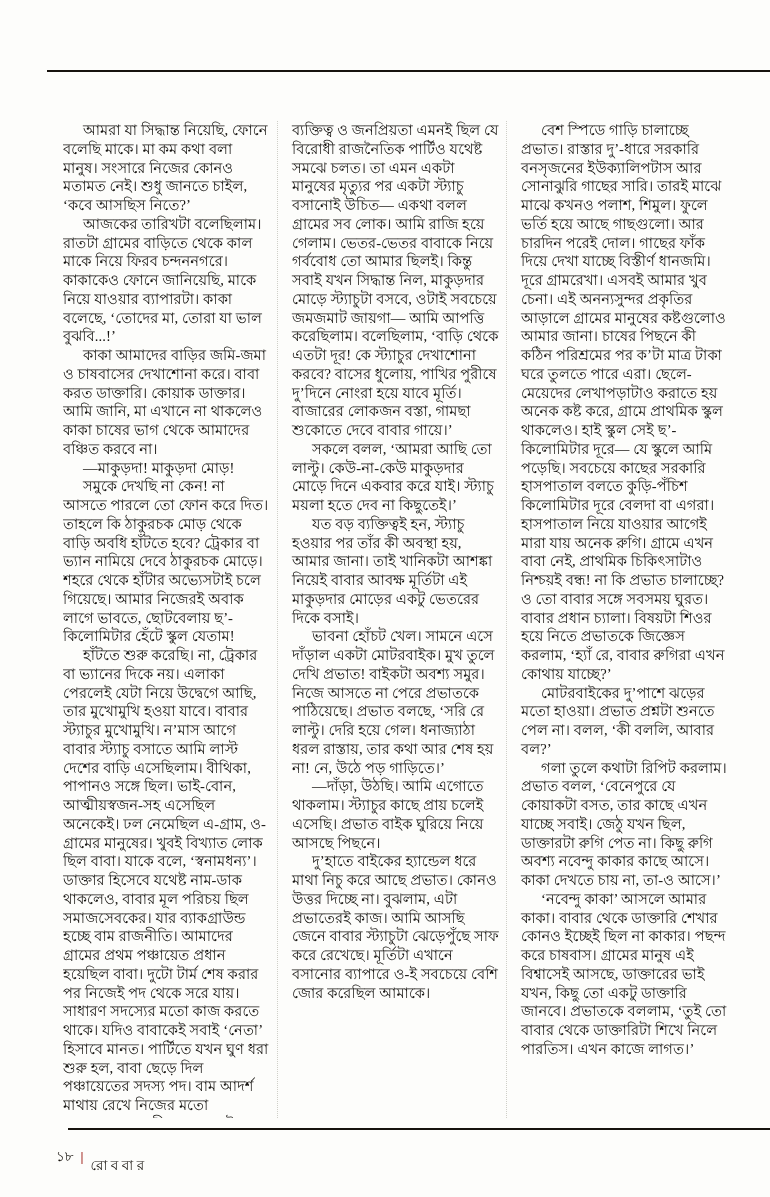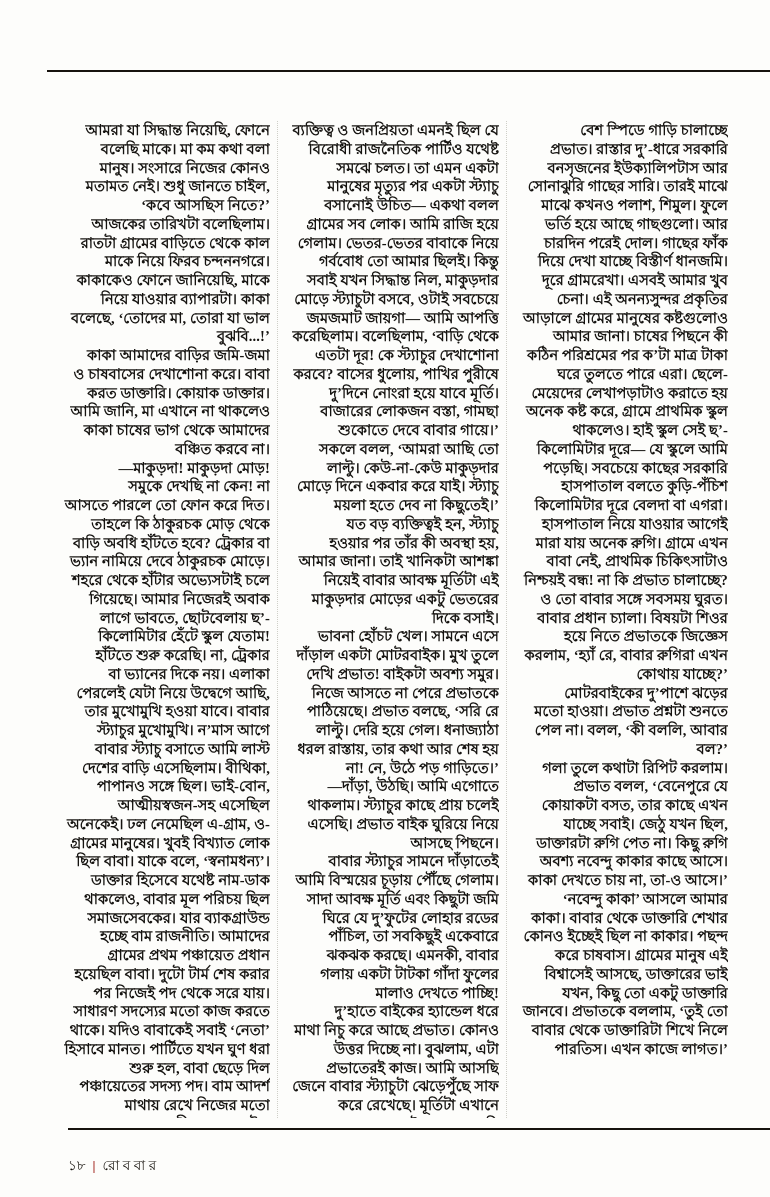--- a/index.html
+++ b/index.html
@@ -26,44 +26,43 @@
     display: flex;
     gap: 0;
     overflow: hidden;
   }
   .column {
     width: 207px;
     height: 100%;
     overflow: hidden;
     font-size: 14.6px;
     line-height: 18.75px;
-    text-align: right;
+    text-align: left;
     letter-spacing: 0.1px;
-    font-weight: bold;
   }
   .column + .column {
     border-left: 1px dotted #cfcfc8;
     padding-left: 14px;
     margin-left: 7px;
   }
   .para { margin: 0; }
   .para.indent { text-indent: 20px; }
   .bottom-rule {
     position: absolute;
     left: 68px; right: 0; top: 1128px;
     height: 2px;
     background: #17130e;
   }
   .footer {
     position: absolute;
-    left: 68px; top: 1138px;
+    left: 56px; top: 1138px;
     font-size: 13.5px;
     line-height: 20px;
     display: flex;
-    align-items: flex-end;
+    align-items: center;
     gap: 7px;
     color: #17130e;
   }
   .footer .sep { color: #9e1b13; font-weight: bold; }
   .footer .mag { letter-spacing: 3.5px; margin-top: 18px; }
 </style>
 </head>
 <body>
 
 <div class="page">
@@ -77,21 +76,20 @@
         <p class="para indent">—মাকুড়দা! মাকুড়দা মোড়!</p>
         <p class="para indent">সমুকে দেখছি না কেন! না আসতে পারলে তো ফোন করে দিত। তাহলে কি ঠাকুরচক মোড় থেকে বাড়ি অবধি হাঁটতে হবে? ট্রেকার বা ভ্যান নামিয়ে দেবে ঠাকুরচক মোড়ে। শহরে থেকে হাঁটার অভ্যেসটাই চলে গিয়েছে। আমার নিজেরই অবাক লাগে ভাবতে, ছোটবেলায় ছ’-কিলোমিটার হেঁটে স্কুল যেতাম!</p>
         <p class="para indent">হাঁটতে শুরু করেছি। না, ট্রেকার বা ভ্যানের দিকে নয়। এলাকা পেরলেই যেটা নিয়ে উদ্বেগে আছি, তার মুখোমুখি হওয়া যাবে। বাবার স্ট্যাচুর মুখোমুখি। ন’মাস আগে বাবার স্ট্যাচু বসাতে আমি লাস্ট দেশের বাড়ি এসেছিলাম। বীথিকা, পাপানও সঙ্গে ছিল। ভাই-বোন, আত্মীয়স্বজন-সহ এসেছিল অনেকেই। ঢল নেমেছিল এ-গ্রাম, ও-গ্রামের মানুষের। খুবই বিখ্যাত লোক ছিল বাবা। যাকে বলে, ‘স্বনামধন্য’। ডাক্তার হিসেবে যথেষ্ট নাম-ডাক থাকলেও, বাবার মূল পরিচয় ছিল সমাজসেবকের। যার ব্যাকগ্রাউন্ড হচ্ছে বাম রাজনীতি। আমাদের গ্রামের প্রথম পঞ্চায়েত প্রধান হয়েছিল বাবা। দুটো টার্ম শেষ করার পর নিজেই পদ থেকে সরে যায়। সাধারণ সদস্যের মতো কাজ করতে থাকে। যদিও বাবাকেই সবাই ‘নেতা’ হিসাবে মানত। পার্টিতে যখন ঘুণ ধরা শুরু হল, বাবা ছেড়ে দিল পঞ্চায়েতের সদস্য পদ। বাম আদর্শ মাথায় রেখে নিজের মতো সমাজসেবায় ব্রতী হল। মানুষটার</p>
       </div>
     <div class="column">
         <p class="para">ব্যক্তিত্ব ও জনপ্রিয়তা এমনই ছিল যে বিরোধী রাজনৈতিক পার্টিও যথেষ্ট সমঝে চলত। তা এমন একটা মানুষের মৃত্যুর পর একটা স্ট্যাচু বসানোই উচিত— একথা বলল গ্রামের সব লোক। আমি রাজি হয়ে গেলাম। ভেতর-ভেতর বাবাকে নিয়ে গর্ববোধ তো আমার ছিলই। কিন্তু সবাই যখন সিদ্ধান্ত নিল, মাকুড়দার মোড়ে স্ট্যাচুটা বসবে, ওটাই সবচেয়ে জমজমাট জায়গা— আমি আপত্তি করেছিলাম। বলেছিলাম, ‘বাড়ি থেকে এতটা দূর! কে স্ট্যাচুর দেখাশোনা করবে? বাসের ধুলোয়, পাখির পুরীষে দু’দিনে নোংরা হয়ে যাবে মূর্তি। বাজারের লোকজন বস্তা, গামছা শুকোতে দেবে বাবার গায়ে।’</p>
         <p class="para indent">সকলে বলল, ‘আমরা আছি তো লাল্টু। কেউ-না-কেউ মাকুড়দার মোড়ে দিনে একবার করে যাই। স্ট্যাচু ময়লা হতে দেব না কিছুতেই।’</p>
         <p class="para indent">যত বড় ব্যক্তিত্বই হন, স্ট্যাচু হওয়ার পর তাঁর কী অবস্থা হয়, আমার জানা। তাই খানিকটা আশঙ্কা নিয়েই বাবার আবক্ষ মূর্তিটা এই মাকুড়দার মোড়ের একটু ভেতরের দিকে বসাই।</p>
         <p class="para indent">ভাবনা হোঁচট খেল। সামনে এসে দাঁড়াল একটা মোটরবাইক। মুখ তুলে দেখি প্রভাত! বাইকটা অবশ্য সমুর। নিজে আসতে না পেরে প্রভাতকে পাঠিয়েছে। প্রভাত বলছে, ‘সরি রে লাল্টু। দেরি হয়ে গেল। ধনাজ্যাঠা ধরল রাস্তায়, তার কথা আর শেষ হয় না! নে, উঠে পড় গাড়িতে।’</p>
         <p class="para indent">—দাঁড়া, উঠছি। আমি এগোতে থাকলাম। স্ট্যাচুর কাছে প্রায় চলেই এসেছি। প্রভাত বাইক ঘুরিয়ে নিয়ে আসছে পিছনে।</p>
-        <p class="para indent">বাবার স্ট্যাচুর সামনে দাঁড়াতেই আমি বিস্ময়ের চূড়ায় পৌঁছে গেলাম। সাদা আবক্ষ মূর্তি এবং কিছুটা জমি ঘিরে যে দু’ফুটের লোহার রডের পাঁচিল, তা সবকিছুই একেবারে ঝকঝক করছে। এমনকী, বাবার গলায় একটা টাটকা গাঁদা ফুলের মালাও দেখতে পাচ্ছি!</p>
         <p class="para indent">দু’হাতে বাইকের হ্যান্ডেল ধরে মাথা নিচু করে আছে প্রভাত। কোনও উত্তর দিচ্ছে না। বুঝলাম, এটা প্রভাতেরই কাজ। আমি আসছি জেনে বাবার স্ট্যাচুটা ঝেড়েপুঁছে সাফ করে রেখেছে। মূর্তিটা এখানে বসানোর ব্যাপারে ও-ই সবচেয়ে বেশি জোর করেছিল আমাকে।</p>
       </div>
     <div class="column">
         <p class="para indent">বেশ স্পিডে গাড়ি চালাচ্ছে প্রভাত। রাস্তার দু’-ধারে সরকারি বনসৃজনের ইউক্যালিপটাস আর সোনাঝুরি গাছের সারি। তারই মাঝে মাঝে কখনও পলাশ, শিমুল। ফুলে ভর্তি হয়ে আছে গাছগুলো। আর চারদিন পরেই দোল। গাছের ফাঁক দিয়ে দেখা যাচ্ছে বিস্তীর্ণ ধানজমি। দূরে গ্রামরেখা। এসবই আমার খুব চেনা। এই অনন্যসুন্দর প্রকৃতির আড়ালে গ্রামের মানুষের কষ্টগুলোও আমার জানা। চাষের পিছনে কী কঠিন পরিশ্রমের পর ক’টা মাত্র টাকা ঘরে তুলতে পারে এরা। ছেলে-মেয়েদের লেখাপড়াটাও করাতে হয় অনেক কষ্ট করে, গ্রামে প্রাথমিক স্কুল থাকলেও। হাই স্কুল সেই ছ’-কিলোমিটার দূরে— যে স্কুলে আমি পড়েছি। সবচেয়ে কাছের সরকারি হাসপাতাল বলতে কুড়ি-পঁচিশ কিলোমিটার দূরে বেলদা বা এগরা। হাসপাতাল নিয়ে যাওয়ার আগেই মারা যায় অনেক রুগি। গ্রামে এখন বাবা নেই, প্রাথমিক চিকিৎসাটাও নিশ্চয়ই বন্ধ! না কি প্রভাত চালাচ্ছে? ও তো বাবার সঙ্গে সবসময় ঘুরত। বাবার প্রধান চ্যালা। বিষয়টা শিওর হয়ে নিতে প্রভাতকে জিজ্ঞেস করলাম, ‘হ্যাঁ রে, বাবার রুগিরা এখন কোথায় যাচ্ছে?’</p>
         <p class="para indent">মোটরবাইকের দু’পাশে ঝড়ের মতো হাওয়া। প্রভাত প্রশ্নটা শুনতে পেল না। বলল, ‘কী বললি, আবার বল?’</p>
         <p class="para indent">গলা তুলে কথাটা রিপিট করলাম। প্রভাত বলল, ‘বেনেপুরে যে কোয়াকটা বসত, তার কাছে এখন যাচ্ছে সবাই। জেঠু যখন ছিল, ডাক্তারটা রুগি পেত না। কিছু রুগি অবশ্য নবেন্দু কাকার কাছে আসে। কাকা দেখতে চায় না, তা-ও আসে।’</p>
         <p class="para indent">‘নবেন্দু কাকা’ আসলে আমার কাকা। বাবার থেকে ডাক্তারি শেখার কোনও ইচ্ছেই ছিল না কাকার। পছন্দ করে চাষবাস। গ্রামের মানুষ এই বিশ্বাসেই আসছে, ডাক্তারের ভাই যখন, কিছু তো একটু ডাক্তারি জানবে। প্রভাতকে বললাম, ‘তুই তো বাবার থেকে ডাক্তারিটা শিখে নিলে পারতিস। এখন কাজে লাগত।’</p>
       </div>
   </div>
 

